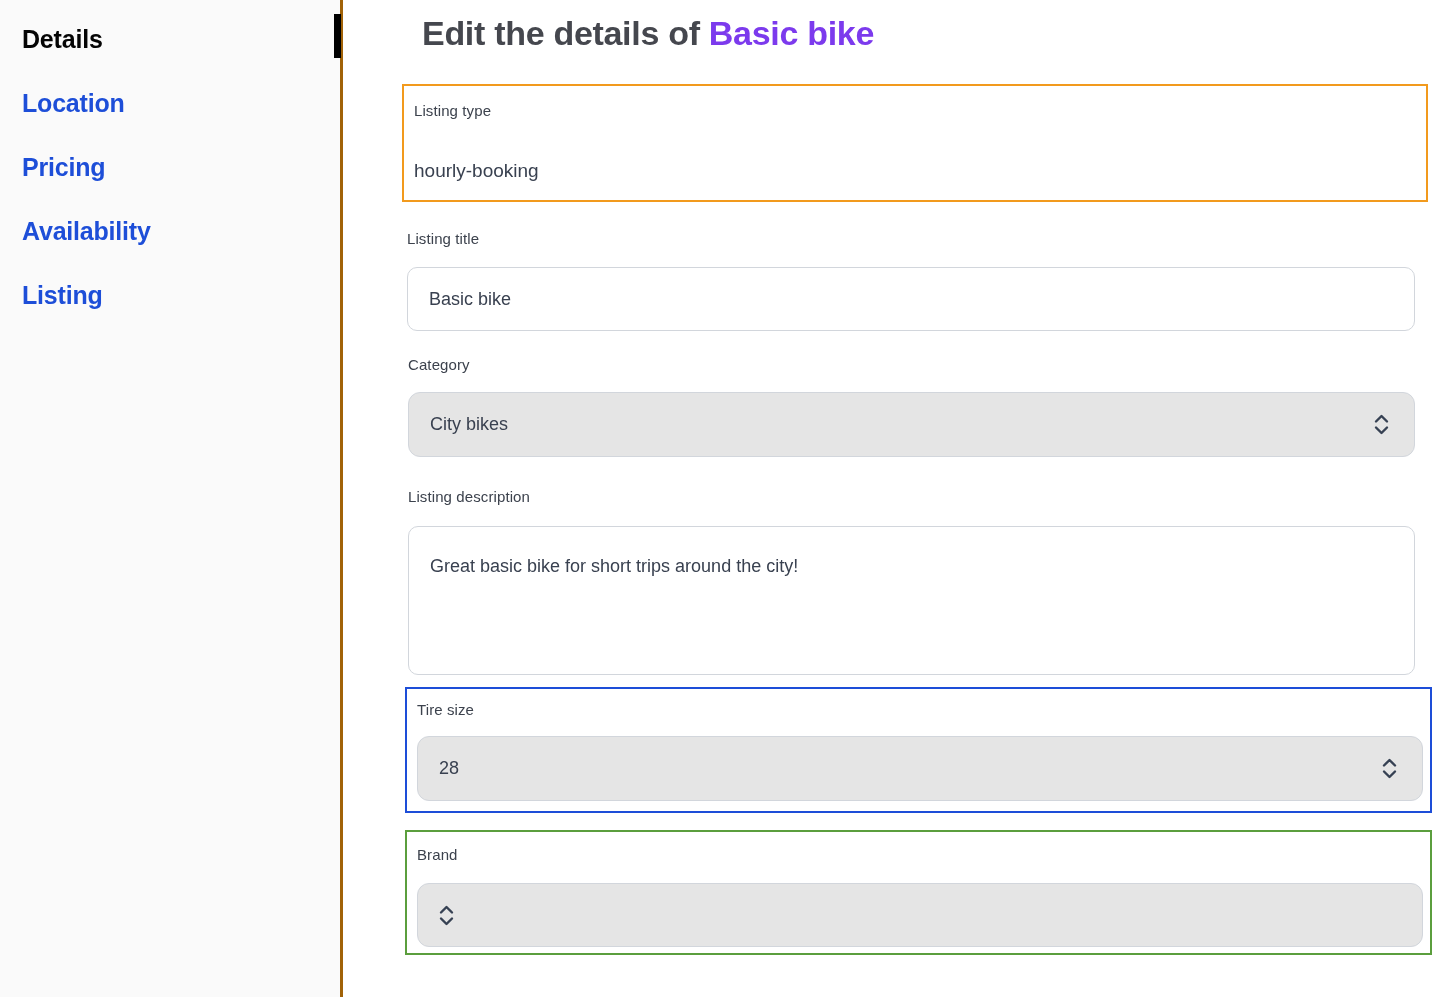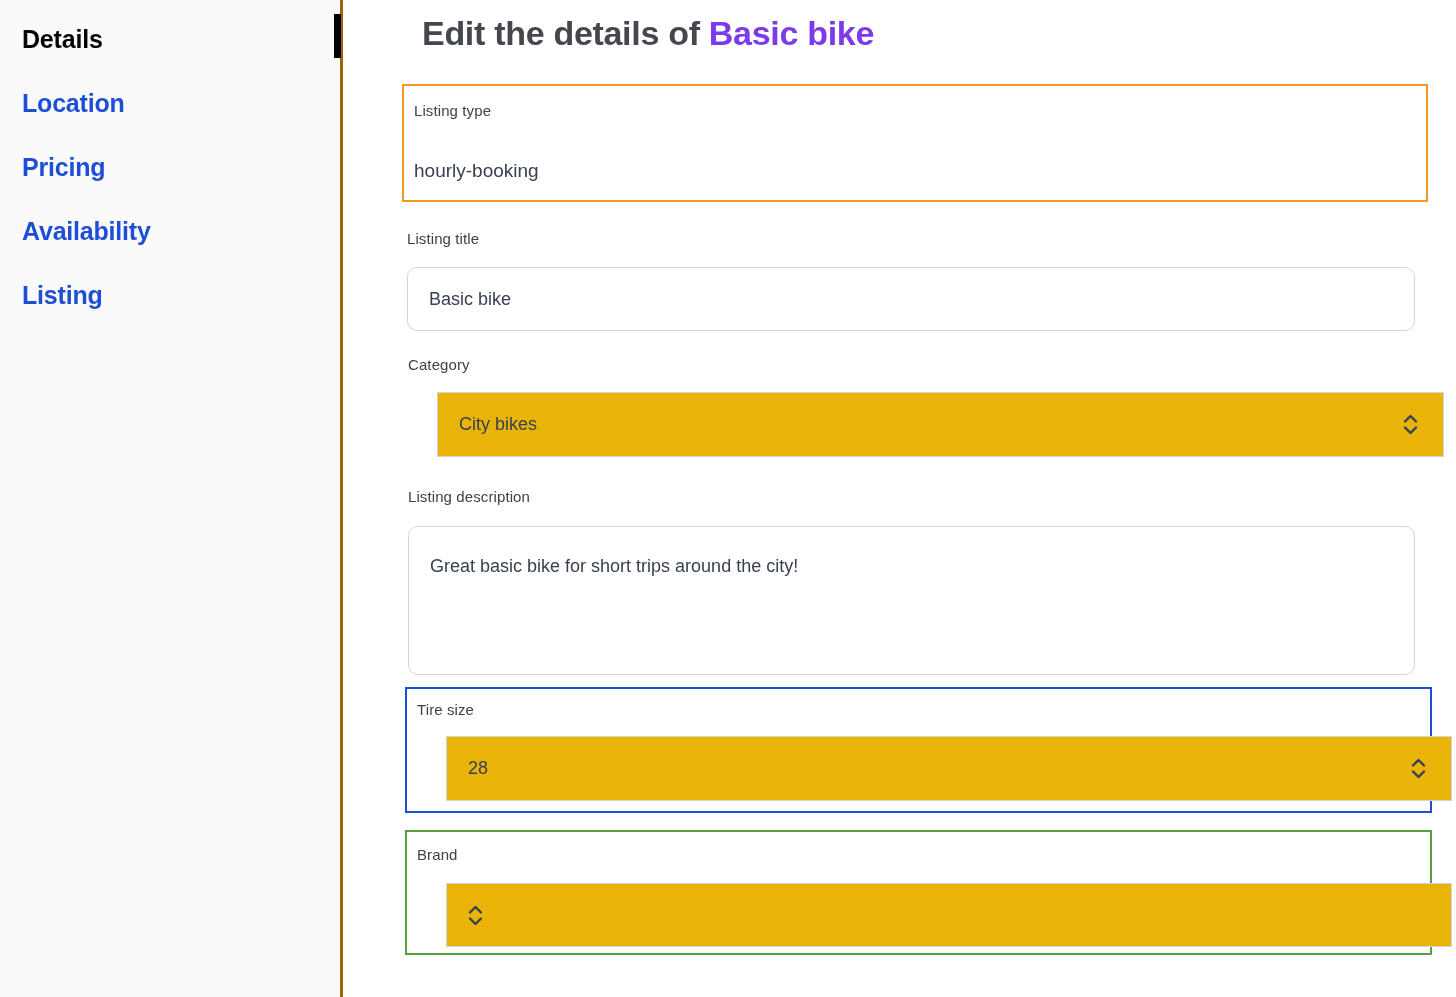--- a/index.html
+++ b/index.html
@@ -55,23 +55,23 @@
   .text-input {
     position: absolute; border: 1px solid #d2d6dc; border-radius: 10px;
     background: #ffffff; font-family: inherit; font-size: 18px; color: #394150;
     padding-left: 21px; outline: none;
   }
   textarea.text-input {
     padding-top: 27px; resize: none; line-height: 24px;
   }
 
   .select-box {
-    position: absolute; border: 1px solid #d2d6dc; border-radius: 0;
-    background: #eab308; display: flex; align-items: center;
-    padding: 0 25px 0 21px; cursor: pointer; margin-left: 29px;
+    position: absolute; border: 1px solid #d2d6dc; border-radius: 12px;
+    background: #e5e5e5; display: flex; align-items: center;
+    padding: 0 25px 0 21px; cursor: pointer;
   }
   .select-box .select-value {
     font-size: 18px; color: #394150; flex: 1 1 auto; white-space: nowrap;
   }
   .select-box .chevron { flex: 0 0 auto; display: flex; align-items: center; }
 </style>
 </head>
 <body>
 
 <div class="app">

